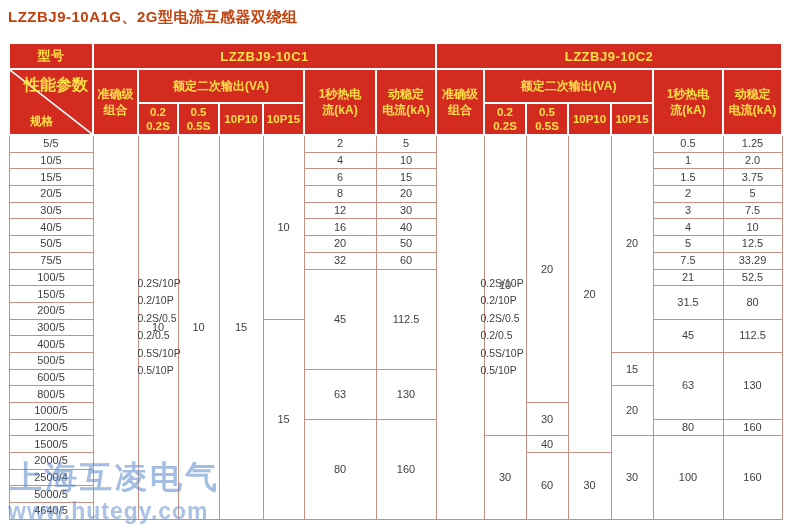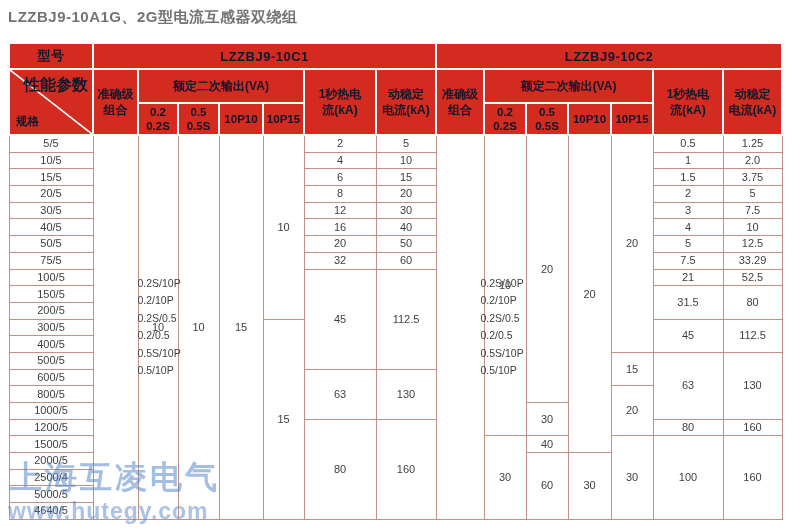--- a/index.html
+++ b/index.html
@@ -1,32 +1,32 @@
 <!DOCTYPE html>
 <html><head>
 <meta charset="utf-8">
 <style>
   html,body{margin:0;padding:0;}
   body{width:787px;height:530px;background:#fff;position:relative;overflow:hidden;
        font-family:"Liberation Sans","DejaVu Sans",sans-serif;}
-  .title{position:absolute;left:8px;top:8px;font-size:15px;font-weight:bold;color:#737373;letter-spacing:0.5px;}
+  .title{position:absolute;left:8px;top:8px;font-size:15px;font-weight:bold;color:#c2410c;letter-spacing:0.5px;}
   table.spec{position:absolute;left:8px;top:42px;width:773px;border-collapse:collapse;table-layout:fixed;}
-  th{background:#d32b20;color:#0f172a;border:2px solid #fff;font-weight:bold;padding:0;text-align:center;vertical-align:middle;}
+  th{background:#d32b20;color:#fde047;border:2px solid #fff;font-weight:bold;padding:0;text-align:center;vertical-align:middle;}
   tr.h1 th{height:24px;font-size:13px;letter-spacing:0.5px;}
   tr.h2 th{font-size:12px;}
   tr.h3 th{height:30px;font-size:11.5px;line-height:14px;}
   th.tall{height:64px;line-height:16px;}
   th.outhdr{height:32px;}
   td{border:1px solid #c69085;padding:0;text-align:center;vertical-align:middle;
      font-size:11px;color:#3f3f3f;height:15.7px;line-height:13px;}
   td.acc div{line-height:17.5px;font-size:10.5px;margin-left:44px;}
   .diagwrap{position:relative;width:100%;height:64px;}
   .diagwrap svg{position:absolute;left:0;top:0;width:100%;height:100%;}
   .diag-top{position:absolute;top:5px;right:4px;font-size:16px;}
-  .diag-bot{position:absolute;bottom:5px;left:6px;font-size:11.5px;margin-top:28px;}
+  .diag-bot{position:absolute;bottom:5px;left:20px;font-size:11.5px;margin-top:28px;}
   .wm1{position:absolute;left:10px;top:456px;font-size:32px;font-weight:bold;
        color:rgba(88,134,204,0.55);letter-spacing:3px;white-space:nowrap;z-index:5;}
   .wm2{position:absolute;left:8px;top:498px;font-size:23px;font-weight:bold;
        color:rgba(88,134,204,0.5);letter-spacing:1px;white-space:nowrap;z-index:5;}
 </style>
 </head>
 <body>
 
 <div class="title">LZZBJ9-10A1G、2G型电流互感器双绕组</div>
 

